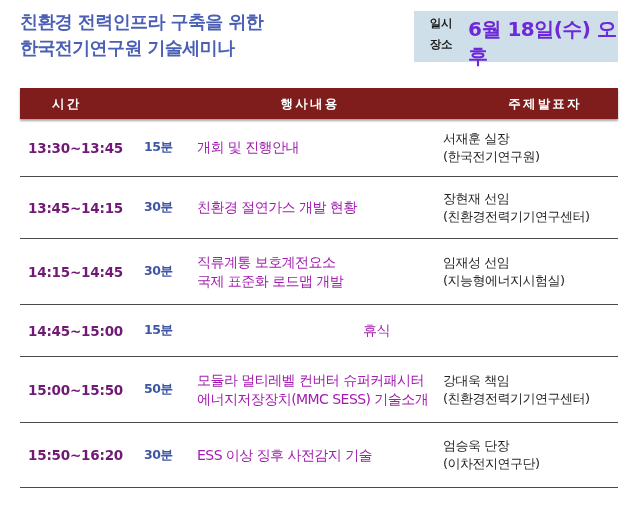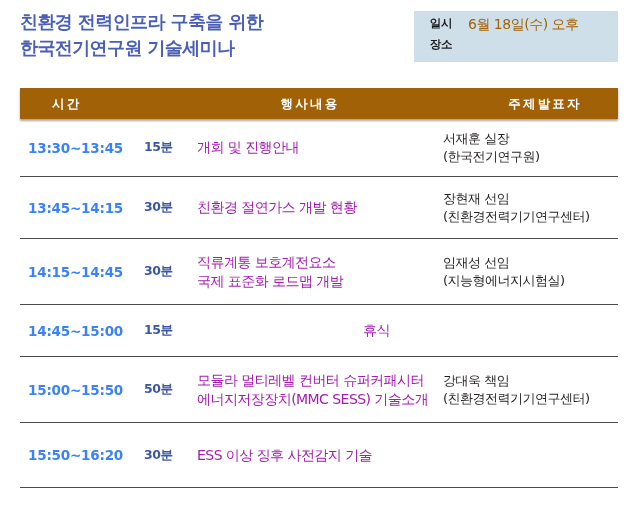--- a/index.html
+++ b/index.html
@@ -50,36 +50,37 @@
   .infolabel {
     width: 54px;
     font-size: 11.5px;
     font-weight: bold;
     color: #1a1a1a;
     letter-spacing: -0.3px;
     text-align: center;
     flex: 0 0 auto;
   }
   .infovalue {
-    font-size: 14px;
-    color: #a16207;
+    font-size: 20px;
+    color: #6d28d9;
     letter-spacing: -0.5px;
+    font-weight: bold;
   }
 
   
   .tablewrap {
     position: absolute;
     left: 20px;
     top: 88px;
     width: 598px;
   }
   .thead {
     position: relative;
     height: 31px;
-    background: #a16207;
+    background: #7f1d1d;
     box-shadow: 0 2px 2px rgba(0,0,0,0.35);
   }
   .thead .th {
     position: absolute;
     top: 0;
     height: 31px;
     line-height: 31px;
     color: #ffffff;
     font-size: 12.5px;
     font-weight: bold;
@@ -98,21 +99,21 @@
   }
   .row:last-child { border-bottom: 1.6px solid #4a4a4a; }
 
   .c-time {
     width: 124px;
     flex: 0 0 auto;
     padding-left: 8px;
     box-sizing: border-box;
     font-size: 13.5px;
     font-weight: bold;
-    color: #3b82f6;
+    color: #701a75;
     letter-spacing: -0.2px;
   }
   .c-dur {
     width: 31px;
     flex: 0 0 auto;
     font-size: 12.5px;
     font-weight: bold;
     color: #3c55a5;
     letter-spacing: -0.4px;
   }
@@ -200,15 +201,17 @@
         <div class="c-dur">50분</div>
         <div class="c-event">모듈라 멀티레벨 컨버터 슈퍼커패시터
 에너지저장장치(MMC SESS) 기술소개</div>
         <div class="c-speaker">강대욱 책임
 (친환경전력기기연구센터)</div>
       </div>
       <div class="row" style="height: 65px;">
         <div class="c-time">15:50~16:20</div>
         <div class="c-dur">30분</div>
         <div class="c-event">ESS 이상 징후 사전감지 기술</div>
+        <div class="c-speaker">엄승욱 단장
+(이차전지연구단)</div>
       </div>
     </div>
 </div>
 
 </body></html>

